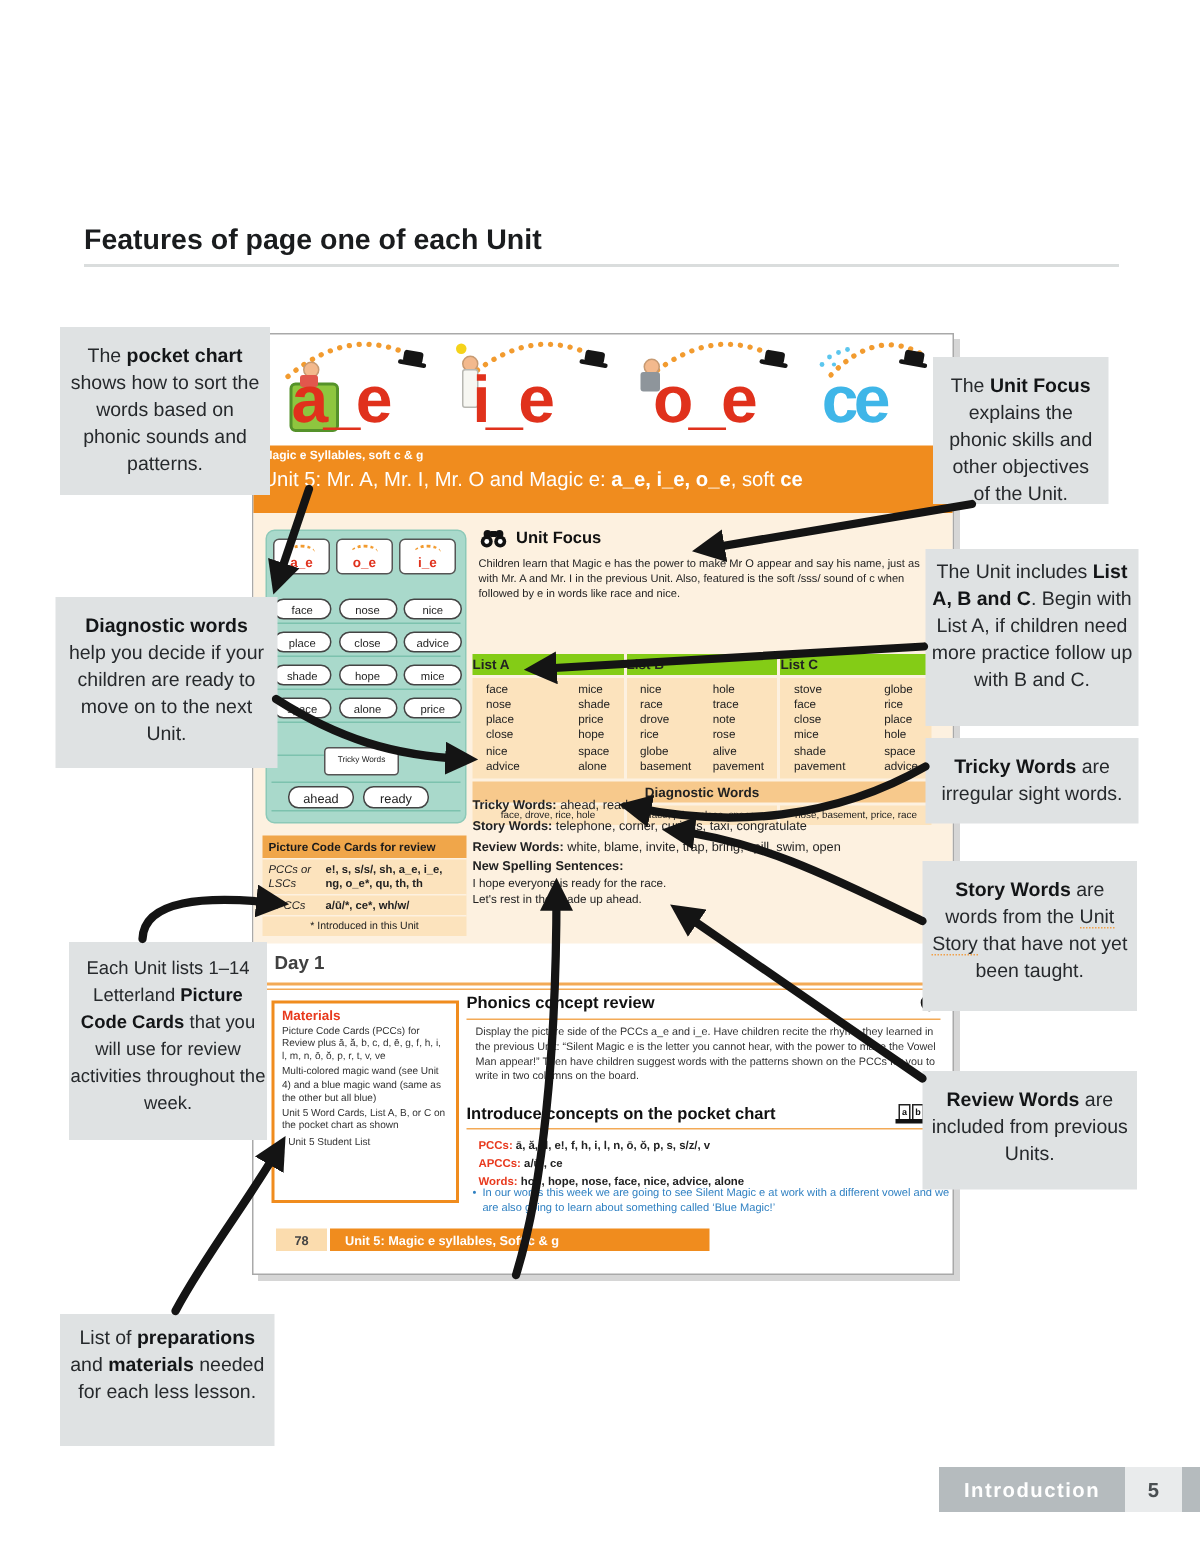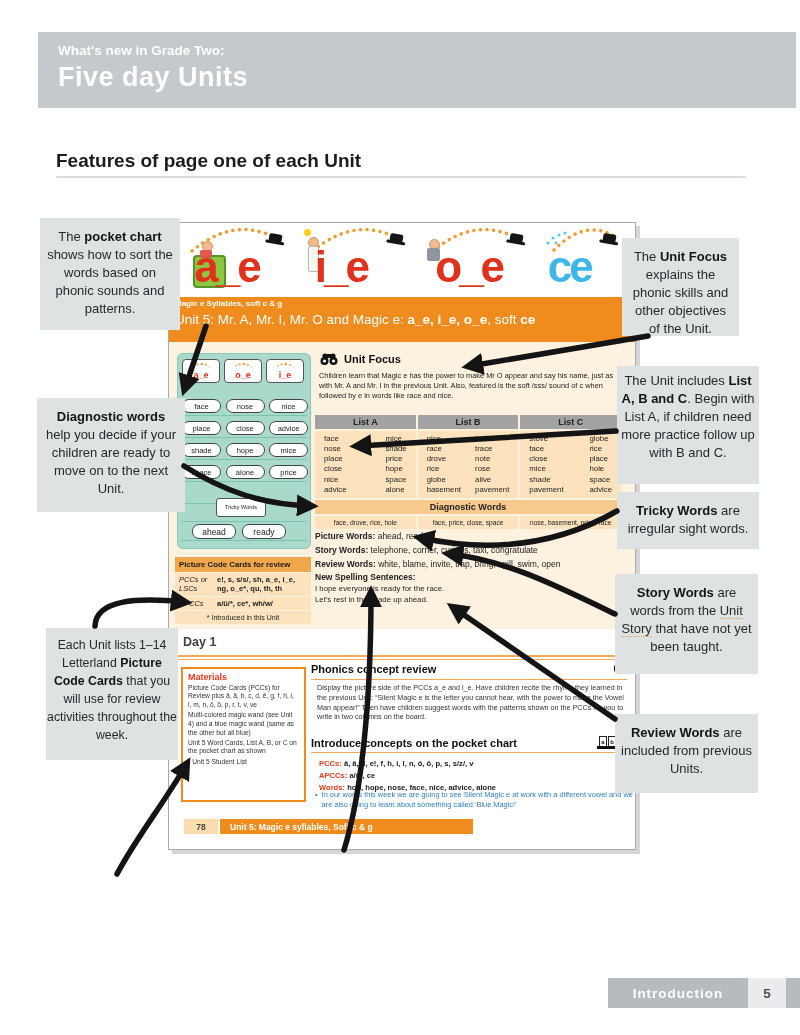--- a/index.html
+++ b/index.html
@@ -49,21 +49,21 @@
   .crow-b .wcard{width:44px;height:15px;font-size:8.5px;}
   .crow-b{left:14px;width:auto;gap:6px;}
   .tricky-card{position:absolute;left:38px;top:144px;width:48px;height:17px;background:#fff;border:1px solid #555;border-radius:3px;
                font-size:5.5px;line-height:1.15;display:flex;align-items:center;justify-content:center;text-align:center;}
   
   .p-uf-head{position:absolute;left:150px;top:129px;display:flex;align-items:center;gap:5px;font-size:11px;font-weight:bold;color:#111;}
   .p-uf-body{position:absolute;left:150px;top:148px;width:302px;font-size:7.4px;line-height:1.38;color:#222;}
   .p-table{position:absolute;left:146px;top:192px;width:306px;}
   .t-headrow,.t-bodyrow,.t-diagrow{display:flex;gap:2px;}
   .t-bodyrow,.t-diag,.t-diagrow{margin-top:2px;}
-  .thead{flex:1;background:#a3a3a3;font-weight:bold;font-size:9px;text-align:center;padding:2px 0;}
+  .thead{flex:1;background:#84cc16;font-weight:bold;font-size:9px;text-align:left;padding:2px 0;margin-top:21px;}
   .tcell{flex:1;background:#fce3bd;display:flex;justify-content:space-between;padding:3px 9px;font-size:7.8px;line-height:1.3;}
   .twords{display:flex;flex-direction:column;}
   .t-diag{background:#f7c98c;font-weight:bold;font-size:9px;text-align:center;padding:2px 0;}
   .dcell{flex:1;background:#fce3bd;font-size:6.6px;padding:3px 1px;text-align:center;}
   .p-wordlines{position:absolute;left:146px;top:306px;font-size:8.5px;line-height:14px;color:#222;}
   .p-spell{position:absolute;left:146px;top:349px;font-size:8.5px;color:#222;}
   .p-spell .sp-lines{margin-top:2px;font-size:7.8px;line-height:1.4;}
   
   .p-pccrev{position:absolute;left:6px;top:334px;width:136px;font-size:7.5px;color:#222;}
   .pccrev-head{background:#f0a64a;font-weight:bold;font-size:7.8px;padding:3px 4px;color:#1a1a1a;}
@@ -104,35 +104,31 @@
   #c5{left:278px;top:848px;width:182px;height:106px;padding:8px 4px;}
   #r1{left:622px;top:238px;width:117px;height:98px;}
   #r2{left:617px;top:366px;width:142px;height:118px;padding:6px 3px;}
   #r3{left:617px;top:492px;width:142px;height:57px;padding:10px 3px;}
   #r4{left:615px;top:574px;width:143px;height:100px;}
   #r5{left:615px;top:714px;width:143px;height:79px;padding:10px 4px;}
   
   .arrows{position:absolute;left:0;top:0;pointer-events:none;}
   
   .intro-bar{position:absolute;left:608px;top:978px;right:0;height:30px;display:flex;}
-  .intro-main{width:140px;background:#b5bbbe;color:#fff;font-weight:bold;font-size:13.5px;letter-spacing:1px;
-              display:flex;align-items:center;justify-content:center;}
+  .intro-main{width:124px;background:#b5bbbe;color:#fff;font-weight:bold;font-size:13.5px;letter-spacing:1px;
+              display:flex;align-items:center;justify-content:center;margin-left:18px;}
   .intro-num{width:38px;background:#e9ebec;color:#4a4f52;font-weight:bold;font-size:13.5px;
              display:flex;align-items:center;justify-content:center;}
   .intro-tail{flex:1;background:#b5bbbe;}
 </style>
 </head>
 <body>
 
 <div class="stage">
 
-  <div class="banner">
-    <div class="banner-kicker">What's new in Grade Two:</div>
-    <div class="banner-title">Five day Units</div>
-  </div>
 
   <div class="sec-heading">Features of page one of each Unit</div>
   <div class="sec-underline"></div>
 
   <div class="doc">
 
     <div class="p-chars">
       <div class="lchar g1">
         <svg class="arc" width="92" height="30" viewBox="0 0 92 30">
             <path d="M4,27 Q46,-8 88,14" fill="none" stroke="#f29b2f" stroke-width="3.5" stroke-dasharray="0.1 6.5" stroke-linecap="round"></path>
@@ -307,21 +303,21 @@
       </div>
       <div class="t-diag">Diagnostic Words</div>
       <div class="t-diagrow">
           <div class="dcell">face, drove, rice, hole</div>
           <div class="dcell">face, price, close, space</div>
           <div class="dcell">nose, basement, price, race</div>
         </div>
     </div>
 
     <div class="p-wordlines">
-      <div><b>Picture Words:</b><span> ahead, ready</span></div>
+      <div><b>Tricky Words:</b><span> ahead, ready</span></div>
       <div><b>Story Words:</b><span> telephone, corner, curious, taxi, congratulate</span></div>
       <div><b>Review Words:</b><span> white, blame, invite, trap, bring, spill, swim, open</span></div>
     </div>
 
     <div class="p-spell">
       <b>New Spelling Sentences:</b>
       <div class="sp-lines">
           <div>I hope everyone is ready for the race.</div>
           <div>Let's rest in the shade up ahead.</div>
         </div>
@@ -384,20 +380,21 @@
       <span>In our words this week we are going to see Silent Magic e at work with a different vowel and we are also going to learn about something called ‘Blue Magic!’</span>
     </div>
 
     <div class="p-foot-num">78</div>
     <div class="p-foot-bar">Unit 5: Magic e syllables, Soft c &amp; g</div>
   </div>
 
   <div class="callout" id="c1"><span>The </span><b>pocket chart</b><span> shows how to sort the words based on phonic sounds and patterns.</span></div>
   <div class="callout" id="c2"><b>Diagnostic words</b><span> help you decide if your children are ready to move on to the next Unit.</span></div>
   <div class="callout" id="c3"><span>Each Unit lists 1–14 Letterland </span><b>Picture Code Cards</b><span> that you will use for review activities throughout the week.</span></div>
+  <div class="callout" id="c4"><span>List of </span><b>preparations</b><span> and </span><b>materials</b><span> needed for each less lesson.</span></div>
   <div class="callout" id="r1"><span>The </span><b>Unit Focus</b><span> explains the phonic skills and other objectives of the Unit.</span></div>
   <div class="callout" id="r2"><span>The Unit includes </span><b>List A, B and C</b><span>. Begin with List A, if children need more practice follow up with B and C.</span></div>
   <div class="callout" id="r3"><b>Tricky Words</b><span> are irregular sight words.</span></div>
   <div class="callout" id="r4"><b>Story Words</b><span> are words from the </span><span class="link-u">Unit Story</span><span> that have not yet been taught.</span></div>
   <div class="callout" id="r5"><b>Review Words</b><span> are included from previous Units.</span></div>
 
   <div class="intro-bar">
     <div class="intro-main">Introduction</div>
     <div class="intro-num">5</div>
     <div class="intro-tail"></div>

